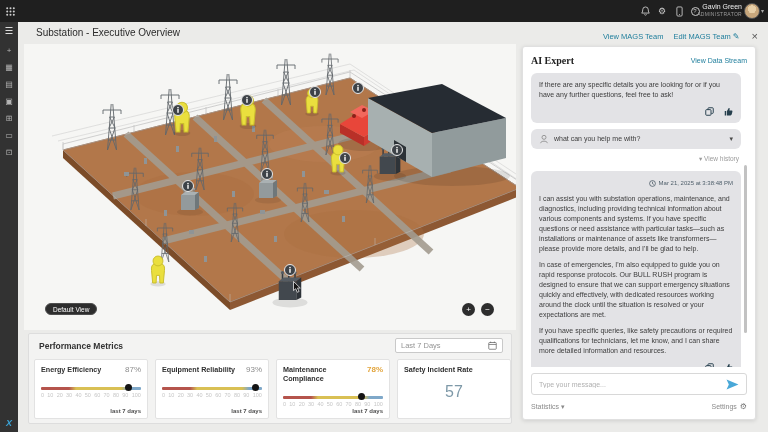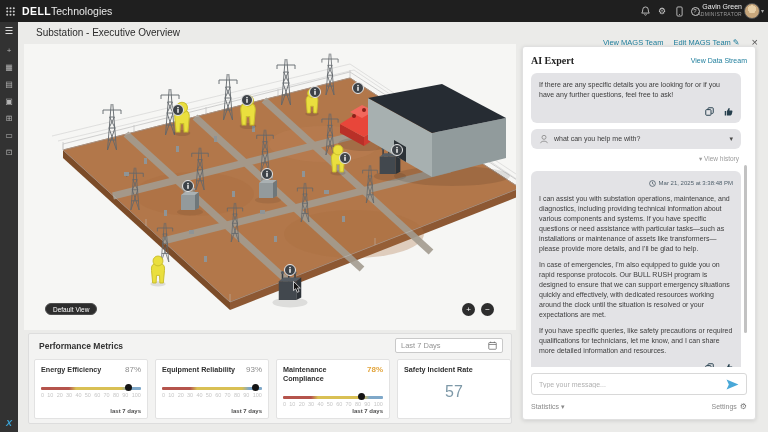--- a/index.html
+++ b/index.html
@@ -34,21 +34,21 @@
 
   
   .sidebar { position:absolute; left:0; top:22px; width:18px; height:410px; background:#323232; z-index:20; }
   .sb-ico { display:block; width:18px; height:17px; text-align:center; line-height:17px; color:#b5b5b5; font-size:8px; }
   .sb-ico:first-child { color:#dcdcdc; font-size:9.5px; margin-bottom:3px; }
   .sb-logo { position:absolute; bottom:4px; width:18px; text-align:center; color:#3aa3d6;
              font-weight:700; font-style:italic; font-size:9px; }
 
   
   .page-title { position:absolute; left:36px; top:27px; font-size:10px; color:#2b2b2b; }
-  .hdr-links { position:absolute; right:10px; top:37px; display:flex; align-items:center; gap:10px; font-size:7.5px; }
+  .hdr-links { position:absolute; right:10px; top:31px; display:flex; align-items:center; gap:10px; font-size:7.5px; }
   .hdr-links a { color:#1f7e9c; text-decoration:none; }
   .pencil { color:#1f7e9c; font-size:8px; margin-left:2px; }
   .close-x { color:#555; font-size:11px; line-height:10px; margin-left:2px; cursor:default; }
 
   
   .viewer { position:absolute; left:24px; top:44px; width:492px; height:286px; background:#f6f6f4; }
   .default-view { position:absolute; left:45px; top:303px; height:12px; padding:0 7px; background:#2d2d2d;
                   color:#fff; font-size:6.5px; line-height:11px; border:1px solid #4e4e4e; border-radius:6px; z-index:5;}
   .zoom-btn { position:absolute; top:303px; width:13px; height:13px; border-radius:50%; background:#2d2d2d;
               color:#fff; border:none; font-size:8px; line-height:12px; text-align:center; z-index:5; padding:0;}
@@ -114,21 +114,20 @@
           <circle cx="4.5" cy="1.2" r="1"></circle>
           <circle cx="7.8" cy="1.2" r="1"></circle>
         <circle cx="1.2" cy="4.5" r="1"></circle>
           <circle cx="4.5" cy="4.5" r="1"></circle>
           <circle cx="7.8" cy="4.5" r="1"></circle>
         <circle cx="1.2" cy="7.8" r="1"></circle>
           <circle cx="4.5" cy="7.8" r="1"></circle>
           <circle cx="7.8" cy="7.8" r="1"></circle>
       </g>
     </svg>
-    <div class="logo"><b>DELL</b><span>Technologies</span></div>
 
 
     <div class="tb-ico" style="left:639px">
       <svg width="9" height="10" viewBox="0 0 10 11">
         <path d="M5 1a3.1 3.1 0 0 1 3.1 3.1c0 2.4.6 3.1 1.2 3.7H.7c.6-.6 1.2-1.3 1.2-3.7A3.1 3.1 0 0 1 5 1z" fill="none" stroke="#c9c9c9" stroke-width="1"></path>
         <path d="M3.8 9.3a1.3 1.3 0 0 0 2.4 0" fill="none" stroke="#c9c9c9" stroke-width="1"></path>
       </svg>
     </div>
     <div class="tb-ico" style="left:656px">
         <span>⚙</span>

